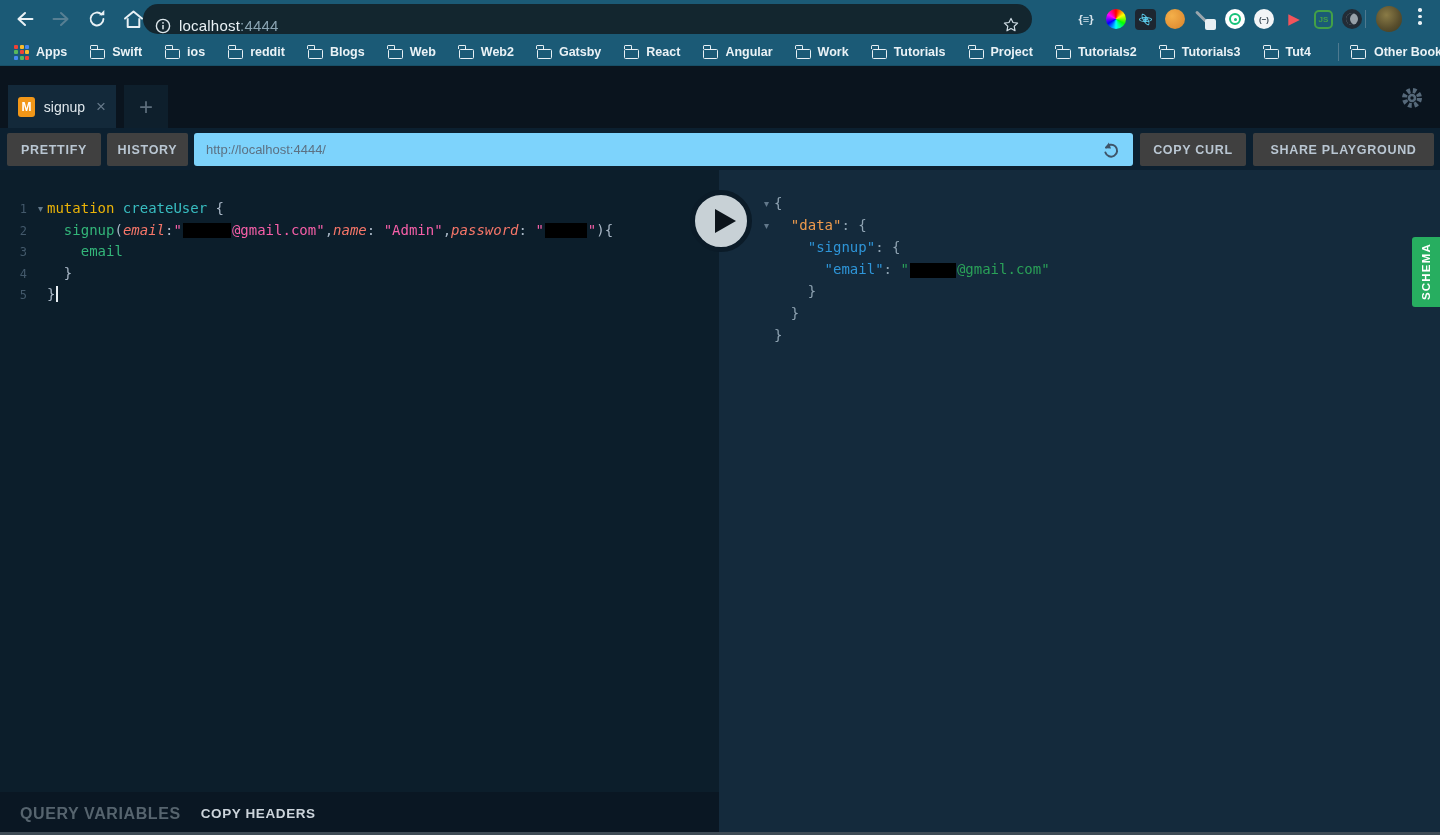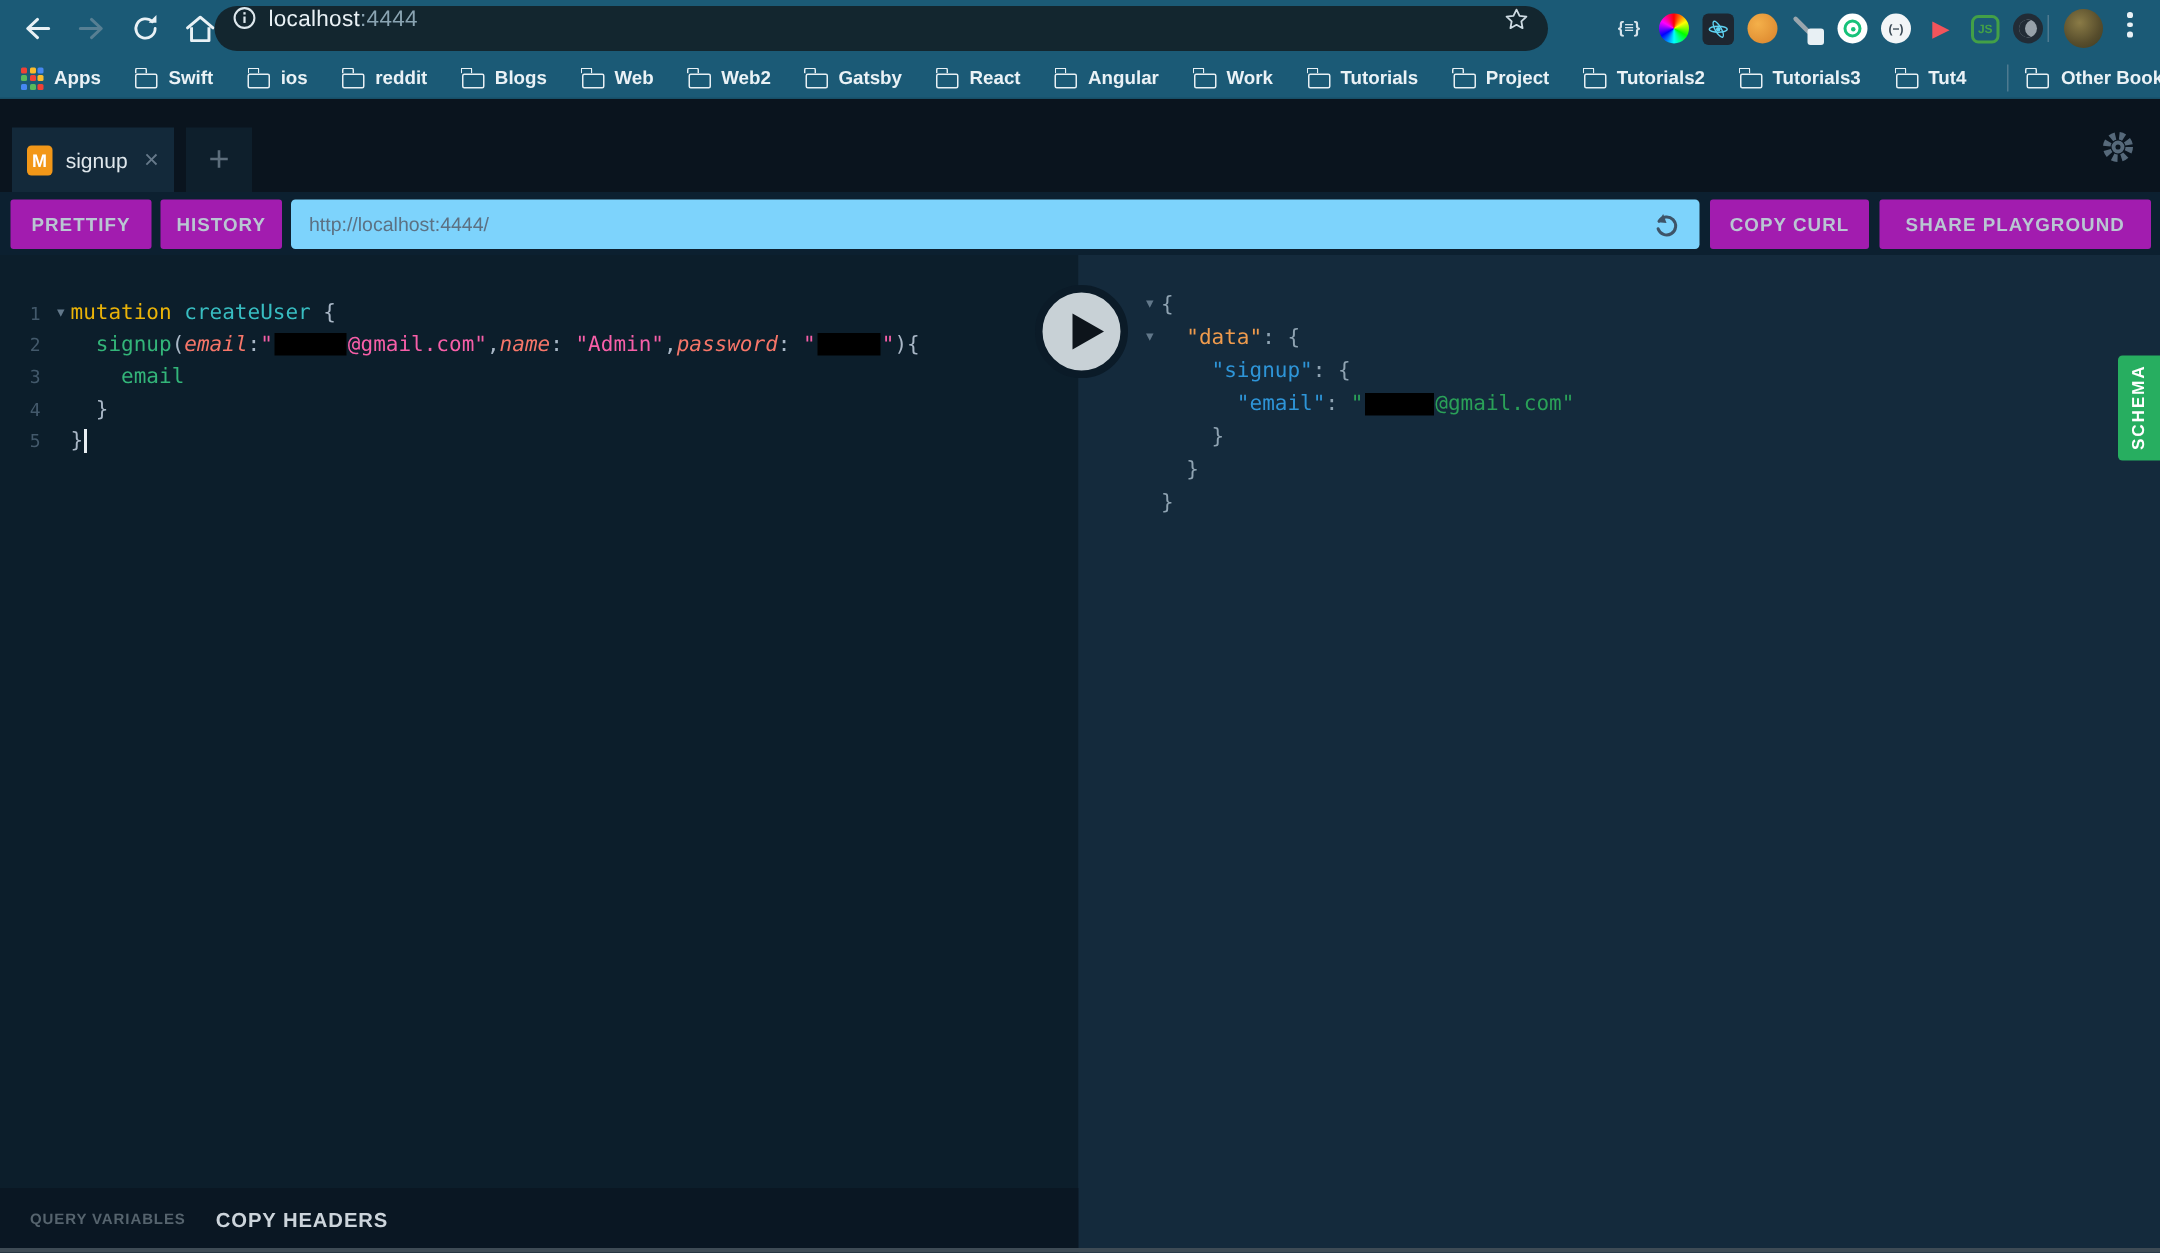--- a/index.html
+++ b/index.html
@@ -5,21 +5,21 @@
   * { box-sizing: border-box; margin: 0; padding: 0; }
   html,body { width:1440px; height:835px; overflow:hidden; background:#142a3c;
     font-family:"Liberation Sans", sans-serif; }
 
   
   .chrome-top { position:absolute; left:0; top:0; width:1440px; height:38px;
     background:#1b5a76; display:flex; align-items:center; }
   .nav-ic { width:30px; height:30px; display:flex; align-items:center; justify-content:center; margin-left:6px; }
   .nav-ic:first-child { margin-left:10px; }
   .url-pill { position:absolute; left:143px; top:4px; width:889px; height:30px;
-    background:#13262f; border-radius:15px; display:flex; align-items:flex-start; padding:0 12px; }
+    background:#13262f; border-radius:15px; display:flex; align-items:flex-end; padding:0 12px; }
   .url-text { font-size:15px; margin-left:8px; letter-spacing:.2px; }
   .url-host { color:#e9f1f5; }
   .url-port { color:#8aa4b2; }
   .url-star { margin-left:auto; display:flex; }
   .ext-row { position:absolute; right:78px; top:0; height:38px; display:flex; align-items:center; gap:9px; }
   .ext { width:22px; height:22px; display:flex; align-items:center; justify-content:center;
     font-size:9px; position:relative; flex:0 0 auto; }
   .ext-braces { color:#d7e4ec; font-size:11px; font-weight:700; }
   .ext-wheel { width:20px; height:20px; border-radius:50%;
     background:conic-gradient(#f00,#ff0,#0f0,#0ff,#00f,#f0f,#f00); }
@@ -77,21 +77,21 @@
     display:flex; align-items:center; padding:0 10px; gap:9px; }
   .tab-badge { width:20px; height:20px; background:#f29718; border-radius:3px; color:#fff;
     font-size:12px; font-weight:700; display:flex; align-items:center; justify-content:center; }
   .tab-title { color:#dfe7ec; font-size:14px; }
   .tab-close { color:#66798a; font-size:17px; margin-left:2px; cursor:pointer; line-height:1; }
   .pg-plus-tab { position:absolute; left:124px; top:19px; width:44px; height:43px; background:#0e1f2c;
     color:#5d6e7c; font-size:24px; display:flex; align-items:center; justify-content:center; font-weight:400; }
   .pg-gear { position:absolute; right:16px; top:20px; cursor:pointer; }
 
   .pg-toolbar { position:absolute; left:0; top:128px; width:1440px; height:42px; background:#0c2030; }
-  .pg-btn { position:absolute; top:5px; height:33px; background:#a21caf; color:#b9c6d2;
+  .pg-btn { position:absolute; top:5px; height:33px; background:#404040; color:#b9c6d2;
     font-size:12.5px; font-weight:700; letter-spacing:.7px; display:flex; align-items:center;
     justify-content:center; cursor:pointer; border-radius:2px; }
   .btn-prettify { left:7px;  width:94px; }
   .btn-history  { left:107px; width:81px; }
   .btn-copycurl { left:1140px; width:106px; }
   .btn-share    { left:1253px; width:181px; }
   .endpoint { position:absolute; left:194px; top:5px; width:939px; height:33px; background:#7dd3fc;
     border-radius:3px; display:flex; align-items:center; padding:0 12px; }
   .endpoint-text { color:#5c7183; font-size:13px; }
   .endpoint-undo { margin-left:auto; display:flex; }
@@ -132,21 +132,21 @@
   .play-btn::after { content:""; position:absolute; left:20px; top:14px; width:0; height:0;
     border-left:21px solid #0d141b; border-top:12px solid transparent; border-bottom:12px solid transparent; }
 
   .schema-tab { position:absolute; right:0; top:237px; width:28px; height:70px; background:#27ae60;
     border-radius:3px 0 0 3px; display:flex; align-items:center; justify-content:center; cursor:pointer; }
   .schema-tab span { writing-mode:vertical-rl; transform:rotate(180deg); color:#fff; font-size:11.5px;
     font-weight:700; letter-spacing:1.2px; }
 
   .pg-bottom { position:absolute; left:0; top:792px; width:719px; height:43px; background:#0a1723;
     display:flex; align-items:center; padding-left:20px; gap:20px; }
-  .qv-label { color:#56646e; font-size:10px; font-weight:700; letter-spacing:.6px; cursor:pointer; }
+  .qv-label { color:#56646e; font-size:16px; font-weight:700; letter-spacing:.6px; cursor:pointer; }
   .hh-label { color:#ccd4db; font-size:13.5px; font-weight:700; letter-spacing:.6px; cursor:pointer; }
 
   .win-bottom-edge { position:absolute; left:0; top:832px; width:1440px; height:3px; background:#3e4b55; }
 </style>
 </head>
 <body>
 
 <div class="chrome-top">
   <span class="nav-ic">
     <svg width="26" height="26" viewBox="0 0 28 28">

